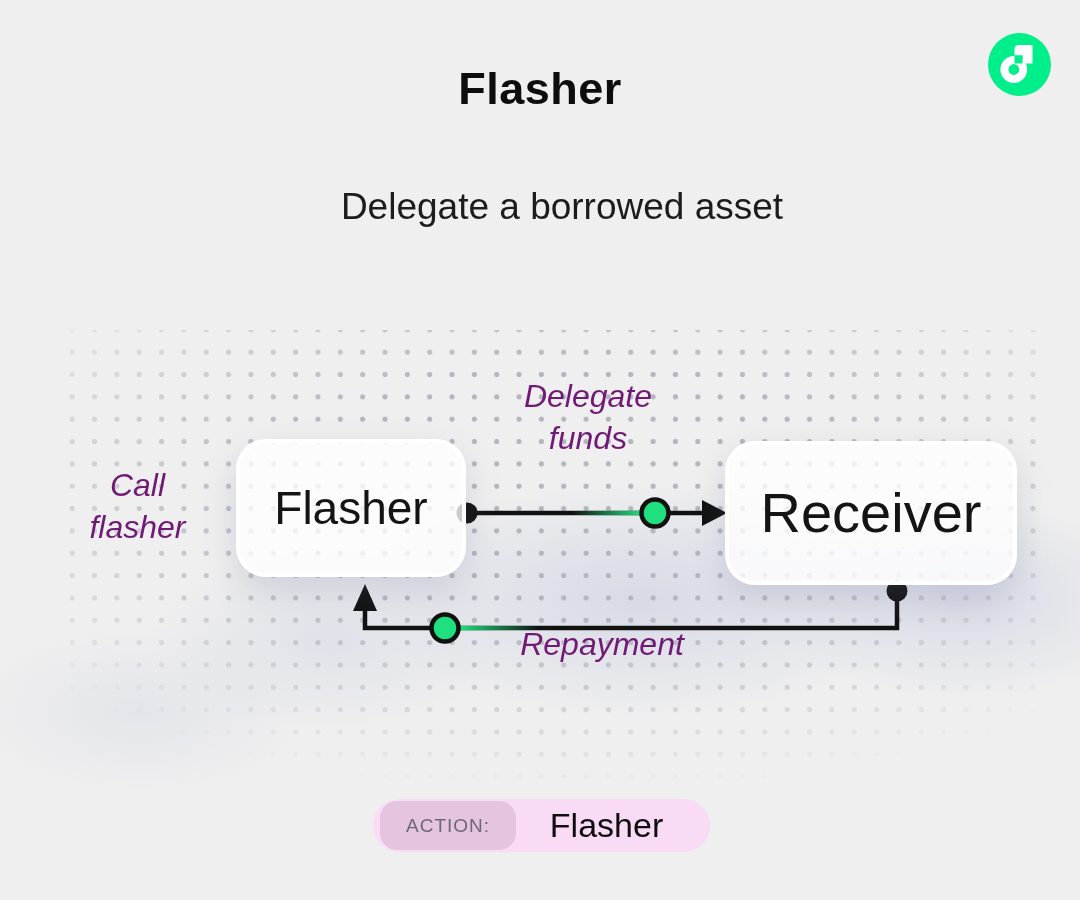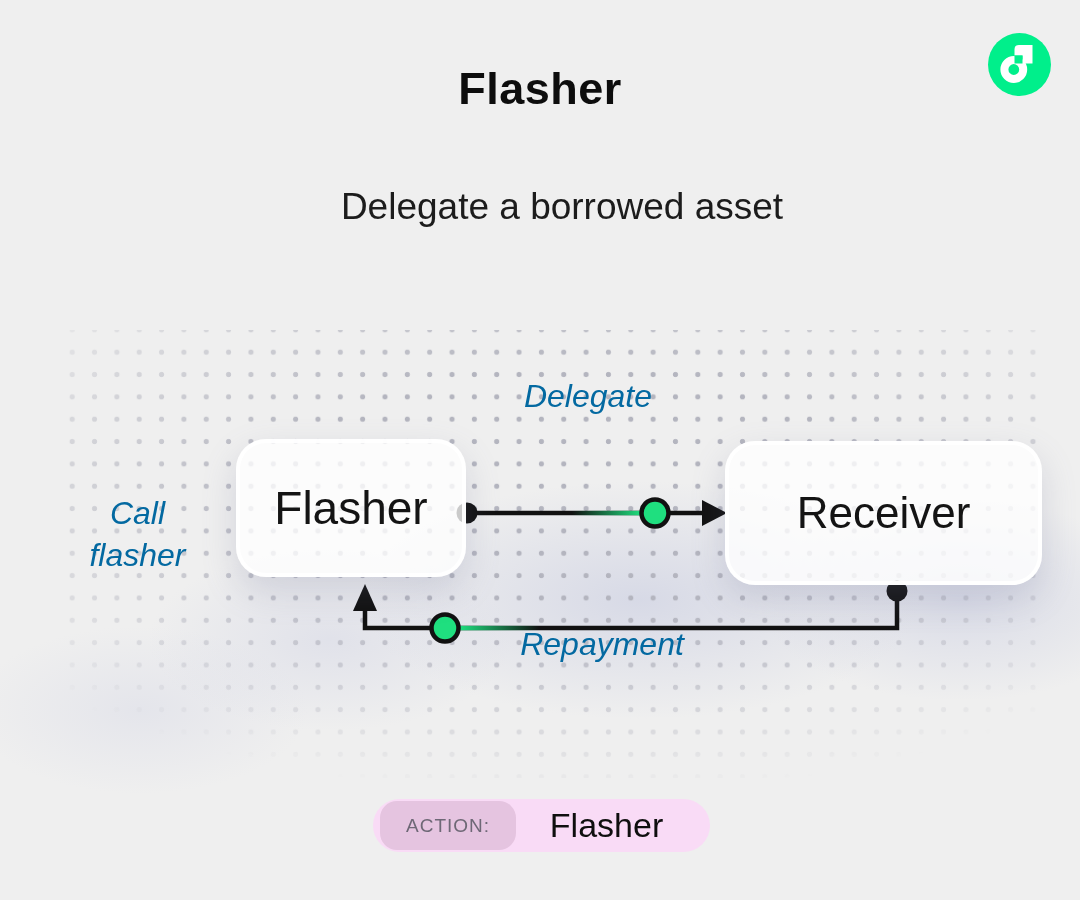--- a/index.html
+++ b/index.html
@@ -49,26 +49,26 @@
   .box{
     position:absolute;
     background:rgba(255,255,255,0.78);
     border:4px solid rgba(255,255,255,0.95);
     border-radius:30px;
     box-shadow:0 14px 34px rgba(110,115,150,0.22);
     display:flex;flex-direction:column;align-items:center;justify-content:center;
     color:#141414;box-sizing:border-box;
   }
   .box-flasher{left:236px;top:439px;width:230px;height:138px;font-size:46px;}
-  .box-receiver{left:725px;top:441px;width:317px;height:144px;font-size:44px;line-height:52px;text-align:left;}
+  .box-receiver{left:725px;top:441px;width:292px;height:144px;font-size:56px;line-height:52px;text-align:left;}
   .flow-label{
     position:absolute;font-style:italic;font-size:32px;line-height:42px;
-    color:#0369a1;text-align:center;
+    color:#701a75;text-align:center;
   }
-  .label-call{left:35px;top:492px;width:205px;}
+  .label-call{left:35px;top:464px;width:205px;}
   .label-delegate{left:438px;top:375px;width:300px;}
   .label-repayment{left:452px;top:623px;width:300px;}
   .action-badge{
     position:absolute;left:373px;top:799px;width:337px;height:53px;
     background:var(--badge-outer-pink,#f9dbf6);
     border-radius:27px;
     display:flex;align-items:center;
     padding:0 30px 0 7px;gap:17px;box-sizing:border-box;
   }
   .action-pill{
@@ -144,20 +144,21 @@
     <span>Receiver</span>
   </div>
 
   <div class="flow-label label-call">
     <div>Call</div>
     <div>flasher</div>
   </div>
 
   <div class="flow-label label-delegate">
     <div>Delegate</div>
+    <div>funds</div>
   </div>
 
   <div class="flow-label label-repayment">Repayment</div>
 
   <div class="action-badge">
     <span class="action-pill">ACTION:</span>
     <span class="action-value">Flasher</span>
   </div>
 
 </div>

